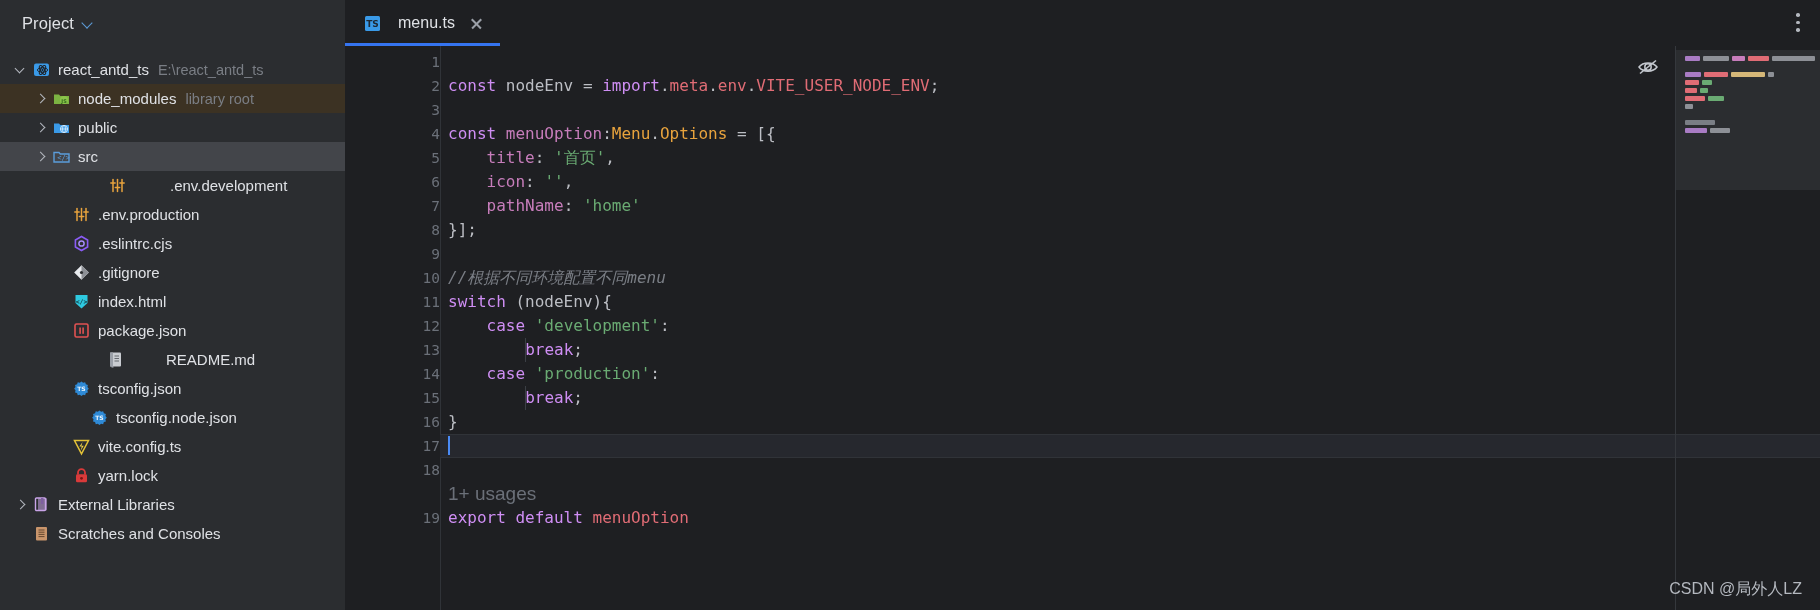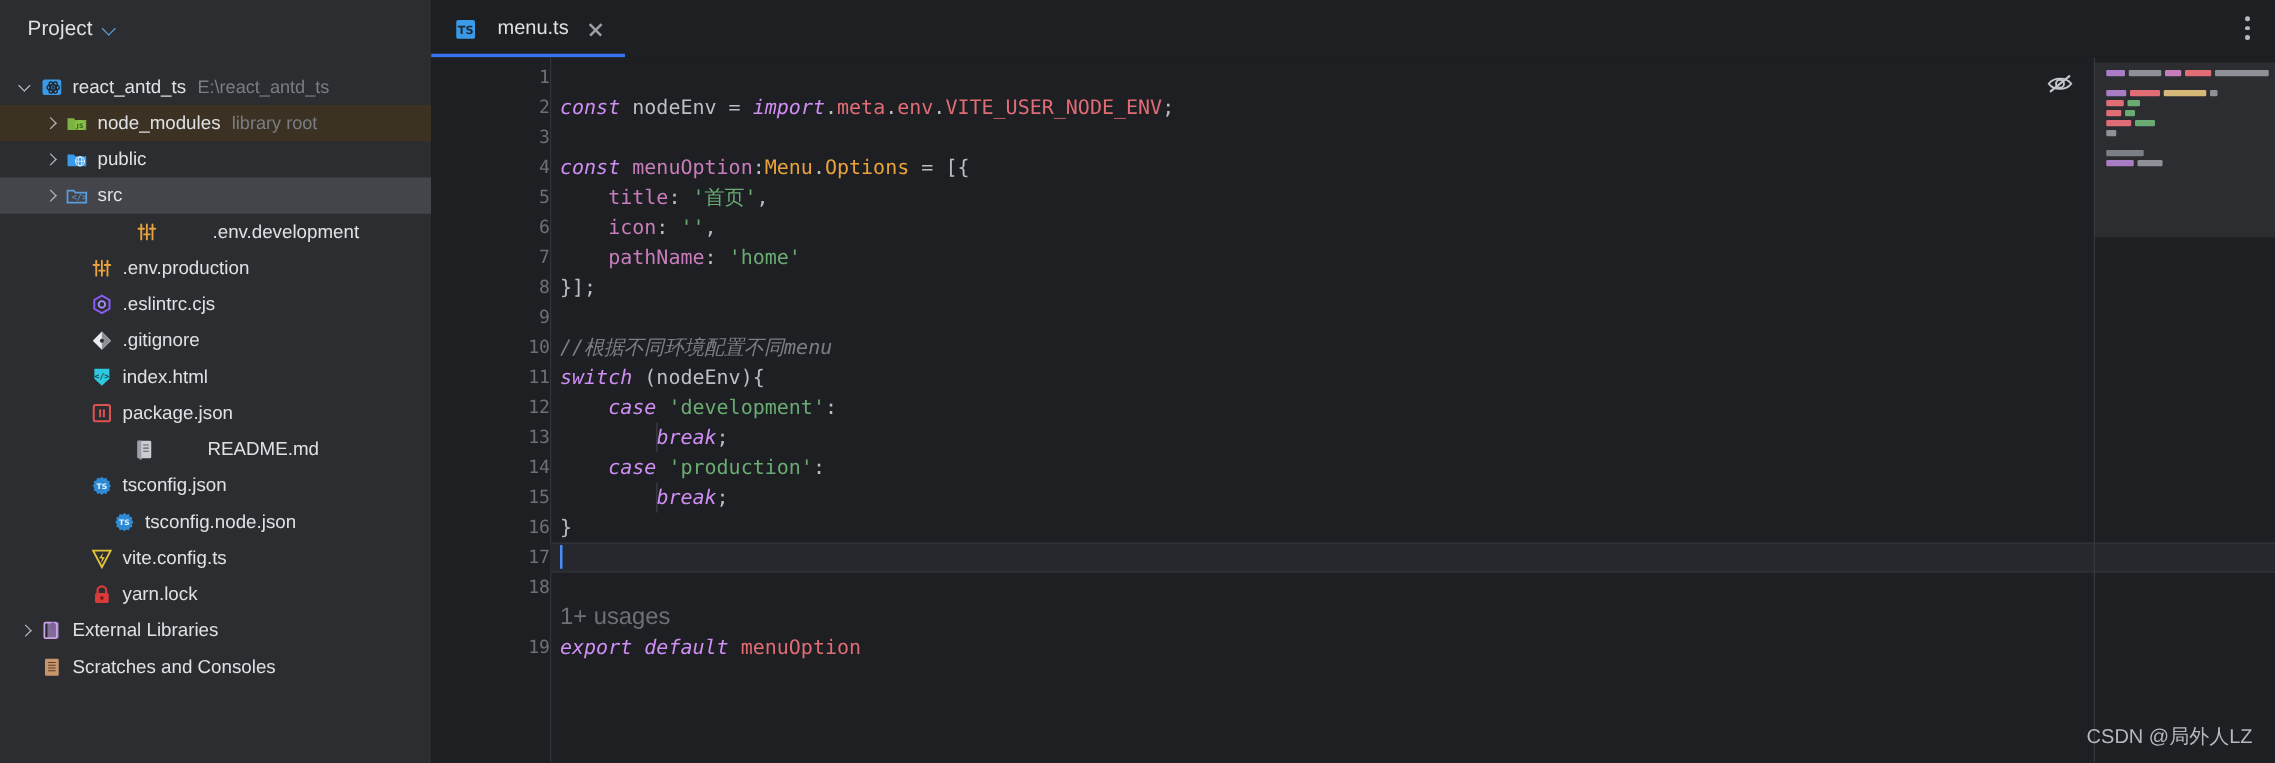--- a/index.html
+++ b/index.html
@@ -141,21 +141,21 @@
   .caret {
     display:inline-block; width:2px; height:19px;
     background:#4a8bf5; vertical-align:-4px;
   }
   .usage-hint {
     height:24px; line-height:24px; padding-left:8px;
     font-family:"Liberation Sans", sans-serif;
     font-size:19px; color:#6b7079;
   }
   
-  .kw  { color:#cf8ef4; font-style:italic; }
+  .kw  { color:#cf8ef4; }
   .var { color:#bcbec4; }
   .op  { color:#bcbec4; }
   .prop{ color:#c77dbb; }
   .str { color:#6aab73; }
   .cls { color:#e8a33d; }
   .fn  { color:#e06c75; }
   .cmt { color:#7a7e85; font-style:italic; }
 
   .indent-guide {
     position:absolute; width:1px; background:#3b3f45;

